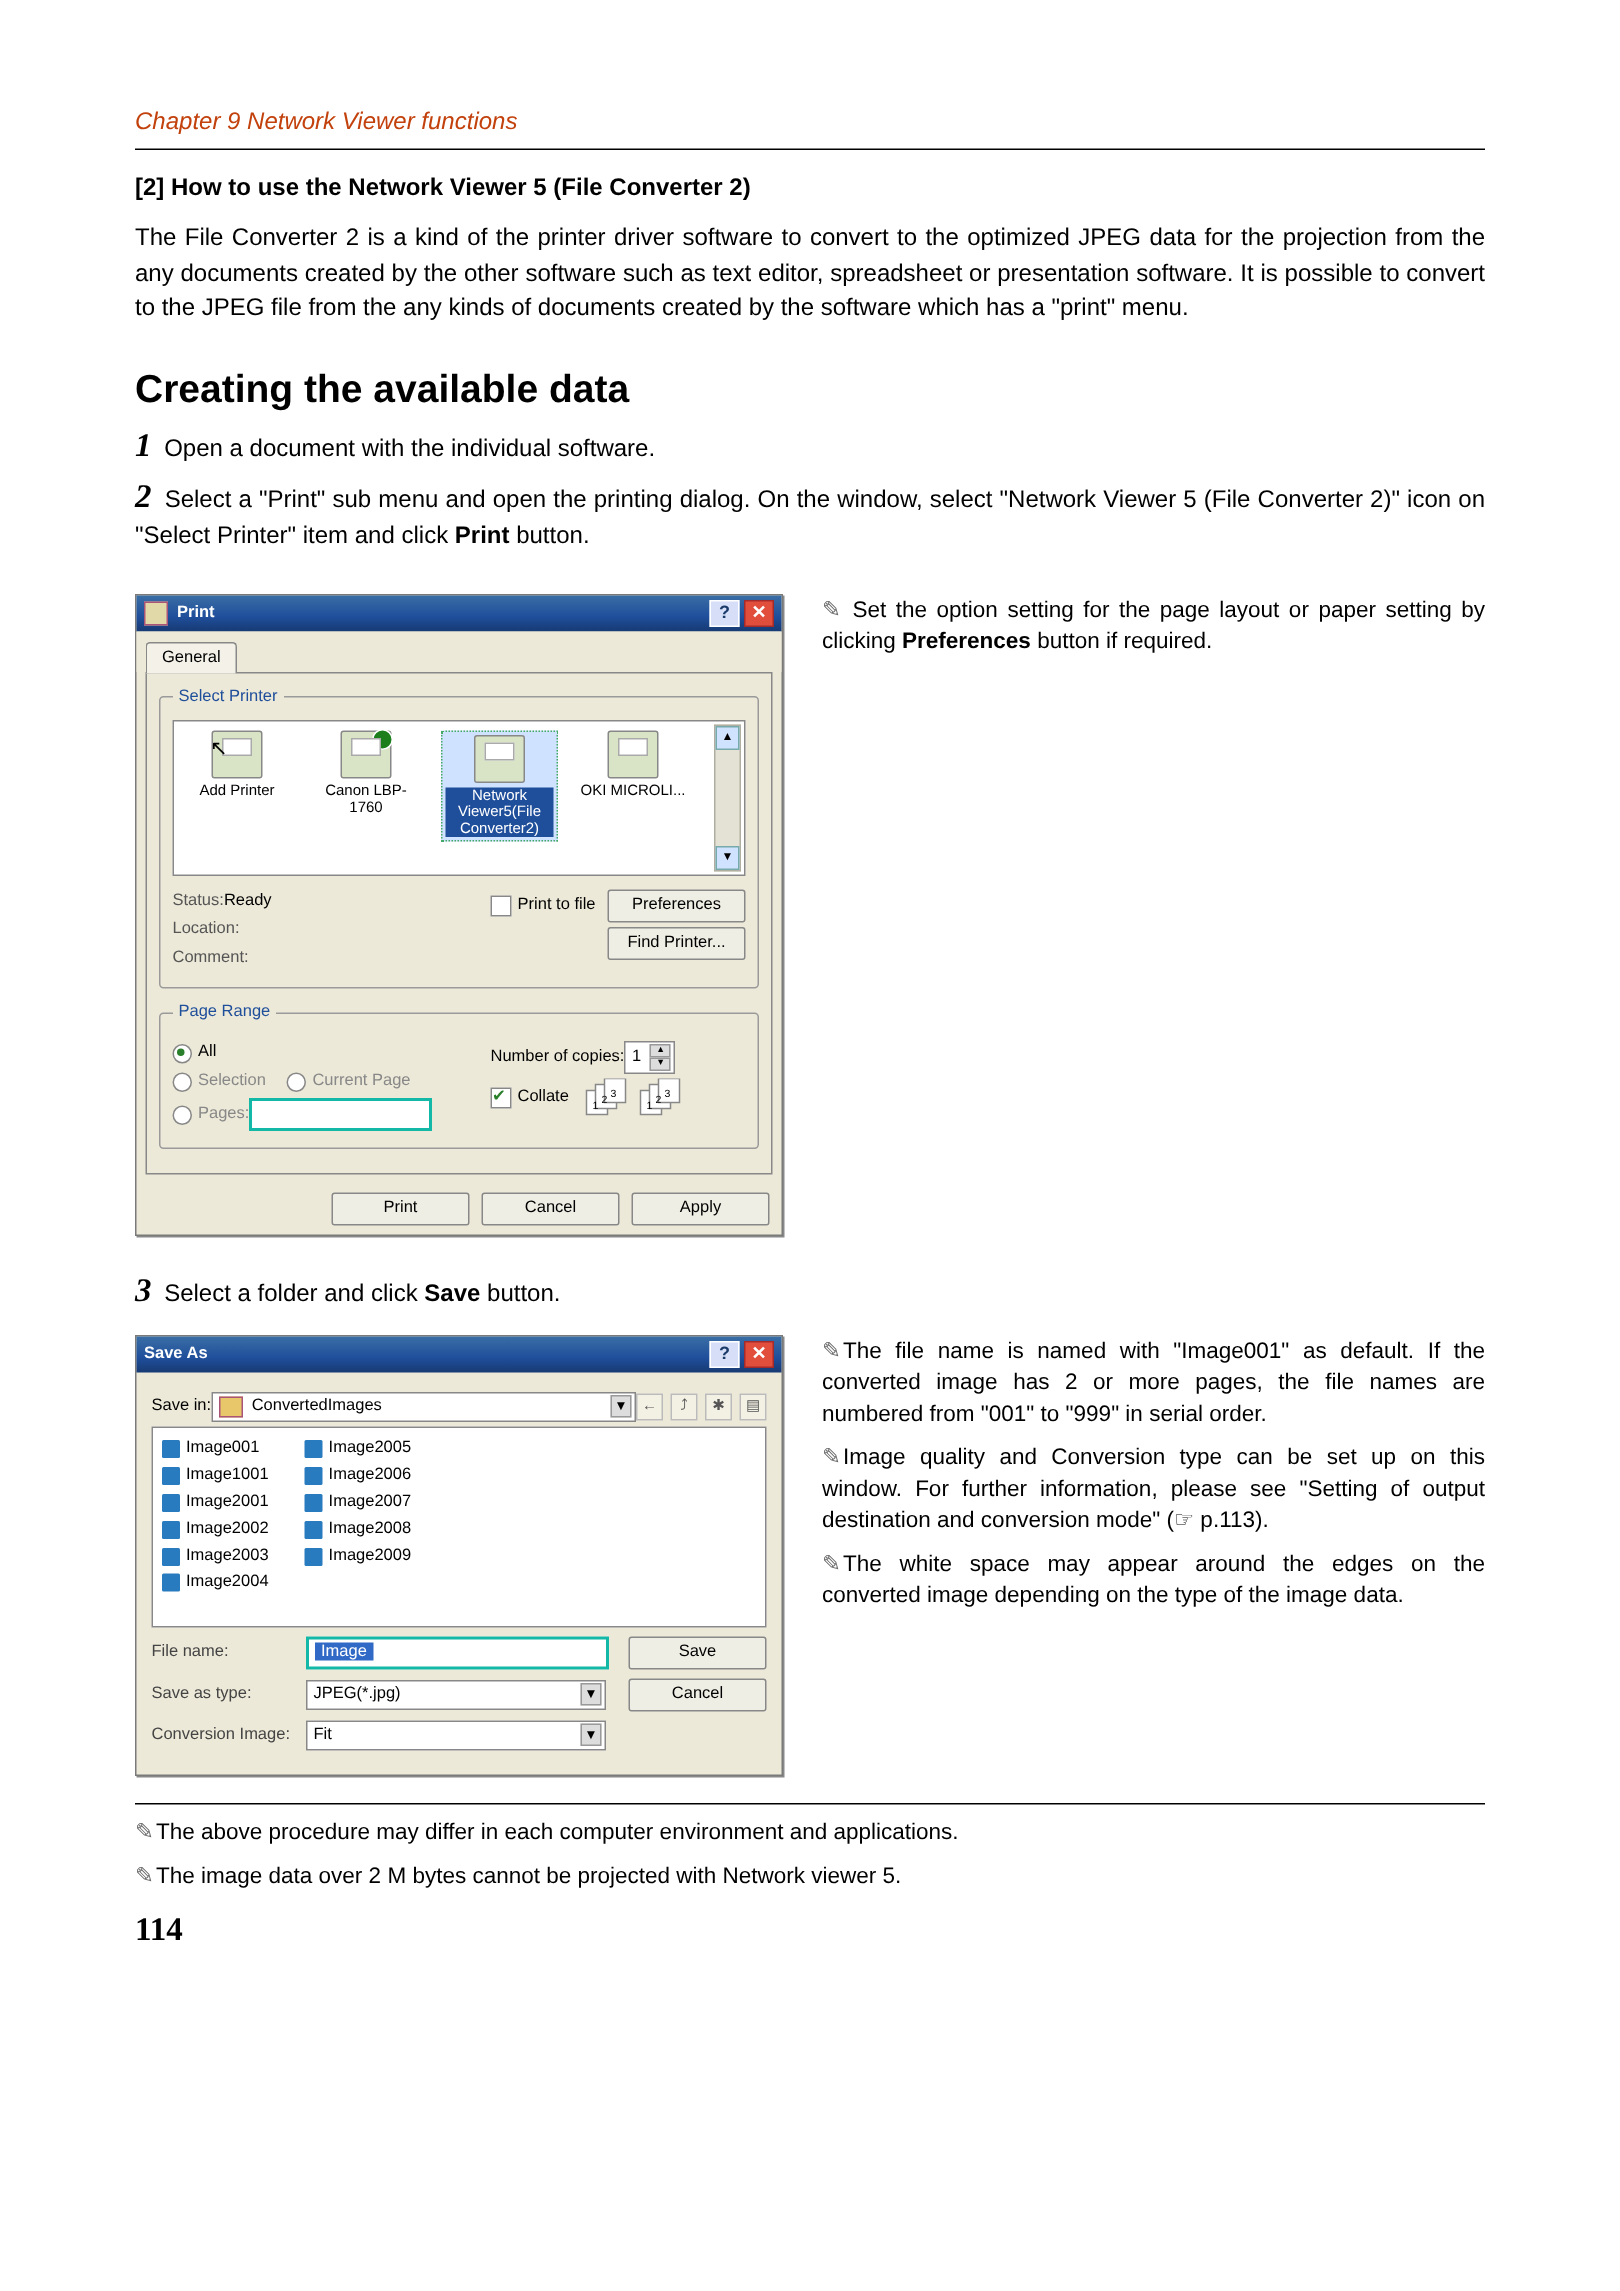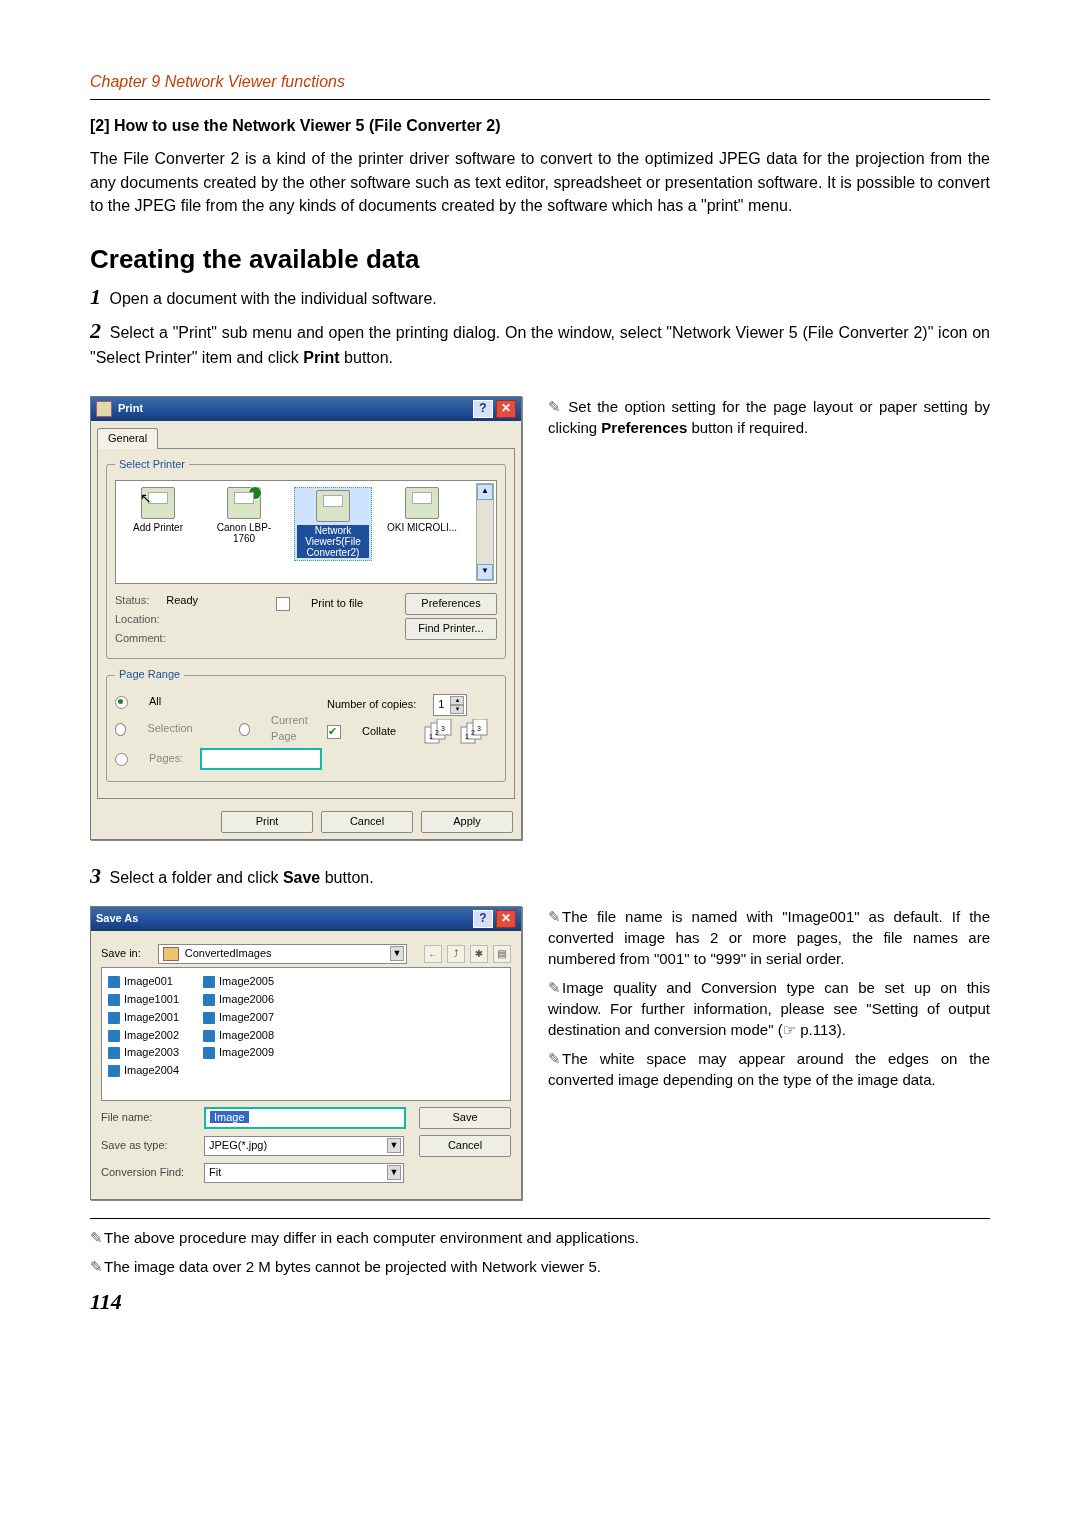--- a/index.html
+++ b/index.html
@@ -121,21 +121,21 @@
     position:absolute; right:-2px; top:-2px; width:12px; height:12px;
     background:#1c7f1c; border-radius:50%; border:1px solid #fff;
   }
   .scrollv {
     position:absolute; right:2px; top:2px; bottom:2px; width:16px;
     background:#e4e2d4; border:1px solid #b0aea0; display:flex; flex-direction:column;
   }
   .scrollv .arw { height:14px; background:#cfe2ff; border:1px solid #7aa; text-align:center; font-size:8px; line-height:12px;}
   .scrollv .track { flex:1; }
 
-  .row { display:flex; gap:17px; align-items:center; margin:3px 0; }
+  .row { display:flex; gap:0; align-items:center; margin:3px 0; }
   .row .lab { color:#555; }
   .row .val { color:#000; }
   .btn {
     display:inline-block; background:#efeee4; border:1px solid #888;
     padding:2px 10px; border-radius:2px; min-width:70px; text-align:center;
   }
   .chkbox { width:12px; height:12px; border:1px solid #888; display:inline-block; margin-right:4px; vertical-align:middle; background:#fff; position:relative;}
   .chkbox.checked::after { content:"✔"; position:absolute; left:0; top:-2px; font-size:11px; color:#2a7f2a;}
   .radio { width:11px; height:11px; border:1px solid #888; border-radius:50%; display:inline-block; margin-right:4px; vertical-align:middle; background:#fff; position:relative;}
   .radio.sel::after{content:""; position:absolute; left:2px; top:2px; width:5px; height:5px; background:#2a7f2a; border-radius:50%;}
@@ -167,21 +167,21 @@
   .formrow .flab { width:95px; color:#444; }
   .formrow .combo, .formrow .tinyinput { flex:0 0 190px; position:relative;}
   .formrow .combo::after{ content:"▼"; position:absolute; right:2px; top:1px; font-size:9px; background:#ddd; border:1px solid #999; width:12px; text-align:center;}
   .formrow .rbtns { margin-left:auto; }
   .highlight-input { background:#3169c6; color:#fff; padding:0 4px;}
 
   hr.botline {
     border:none; border-top:1.5px solid #000; margin: 18px 0 8px 0;
   }
   .footnotes { font-size: 15px; }
-  .pagenum { font-weight:bold; font-style:italic; font-size:22px; font-family:"Times New Roman",serif; margin-top:4px;}
+  .pagenum { font-weight:bold; font-size:22px; font-family:"Times New Roman",serif; margin-top:4px;}
 </style>
 </head>
 <body>
 
 <div class="hdr">Chapter 9 Network Viewer functions</div>
 <hr class="topline">
 
 <h2 class="section">[2] How to use the Network Viewer 5 (File Converter 2)</h2>
 
 <p class="intro">The File Converter 2 is a kind of the printer driver software to convert to the optimized JPEG data for the projection from the any documents created by the other software such as text editor, spreadsheet or presentation software. It is possible to convert to the JPEG file from the any kinds of documents created by the software which has a "print" menu.</p>
@@ -420,21 +420,21 @@
           <span class="flab">File name:</span>
           <span class="tinyinput"><span class="highlight-input">Image</span></span>
           <span class="rbtns"><span class="btn">Save</span></span>
         </div>
         <div class="formrow">
           <span class="flab">Save as type:</span>
           <span class="combo"><span>JPEG(*.jpg)</span></span>
           <span class="rbtns"><span class="btn">Cancel</span></span>
         </div>
         <div class="formrow">
-          <span class="flab">Conversion Find:</span>
+          <span class="flab">Conversion Image:</span>
           <span class="combo"><span>Fit</span></span>
         </div>
       </div>
     </div>
   </div>
 
   <div class="right">
     <p><span class="note-icon">✎</span><span>The file name is named with "Image001" as  default. If the converted image has 2 or more pages, the file names are numbered from "001" to "999" in serial order.</span></p>
     <p><span class="note-icon">✎</span><span>Image quality and Conversion type can be set up on this window. For further information, please see "Setting of output destination and conversion mode" (☞ p.113).</span></p>
     <p><span class="note-icon">✎</span><span>The white space may appear around the edges on the converted image depending on the type of the image data.</span></p>

